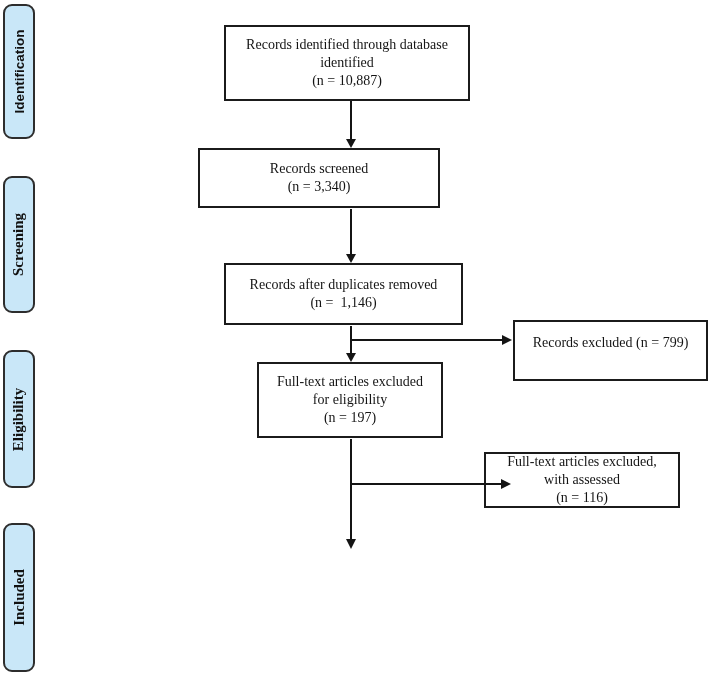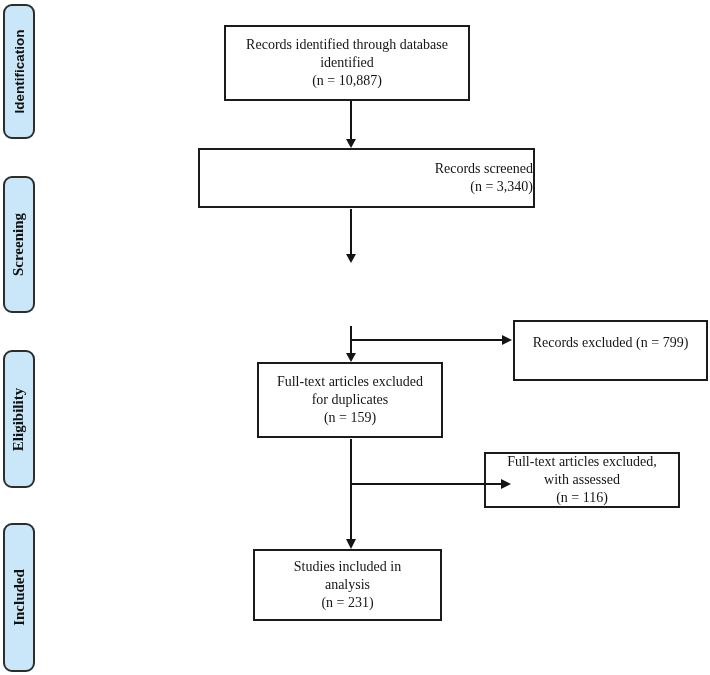--- a/index.html
+++ b/index.html
@@ -55,21 +55,21 @@
     display: flex;
     flex-direction: column;
     align-items: center;
     justify-content: center;
     text-align: center;
     font-size: 14px;
     line-height: 1.31;
   }
   .fbox .line { white-space: pre-wrap; }
   #box-identified         { left: 224px; top: 25px;  width: 246px; height: 76px; }
-  #box-screened           { left: 198px; top: 148px; width: 337px; height: 60px; align-items: flex-end; }
+  #box-screened           { left: 198px; top: 148px; width: 242px; height: 60px; }
   #box-duplicates-removed { left: 224px; top: 263px; width: 239px; height: 62px; }
   #box-fulltext-assessed  { left: 257px; top: 362px; width: 186px; height: 76px; }
   #box-included-analysis  { left: 253px; top: 549px; width: 189px; height: 72px; }
   #box-records-excluded   { left: 513px; top: 320px; width: 195px; height: 61px;
                             justify-content: flex-start; padding-top: 12px; }
   #box-fulltext-excluded  { left: 484px; top: 452px; width: 196px; height: 56px; }
 
   
   #arrow-layer {
     position: absolute;
@@ -103,32 +103,31 @@
     <div class="line">Records identified through database</div>
     <div class="line">identified</div>
     <div class="line">(n = 10,887)</div>
   </div>
 
   <div class="fbox" id="box-screened">
     <div class="line">Records screened</div>
     <div class="line">(n = 3,340)</div>
   </div>
 
+  <div class="fbox" id="box-duplicates-removed">
+    <div class="line">Records after duplicates removed</div>
+    <div class="line">(n =  1,146)</div>
+  </div>
 
   <div class="fbox" id="box-fulltext-assessed">
     <div class="line">Full-text articles excluded</div>
-    <div class="line">for duplicates</div>
-    <div class="line">(n = 159)</div>
+    <div class="line">for eligibility</div>
+    <div class="line">(n = 197)</div>
   </div>
 
-  <div class="fbox" id="box-included-analysis">
-    <div class="line">Studies included in</div>
-    <div class="line">analysis</div>
-    <div class="line">(n = 231)</div>
-  </div>
 
   <div class="fbox" id="box-records-excluded">
     <div class="line">Records excluded (n = 799)</div>
   </div>
 
   <div class="fbox" id="box-fulltext-excluded">
     <div class="line">Full-text articles excluded,</div>
     <div class="line">with assessed</div>
     <div class="line">(n = 116)</div>
   </div>

